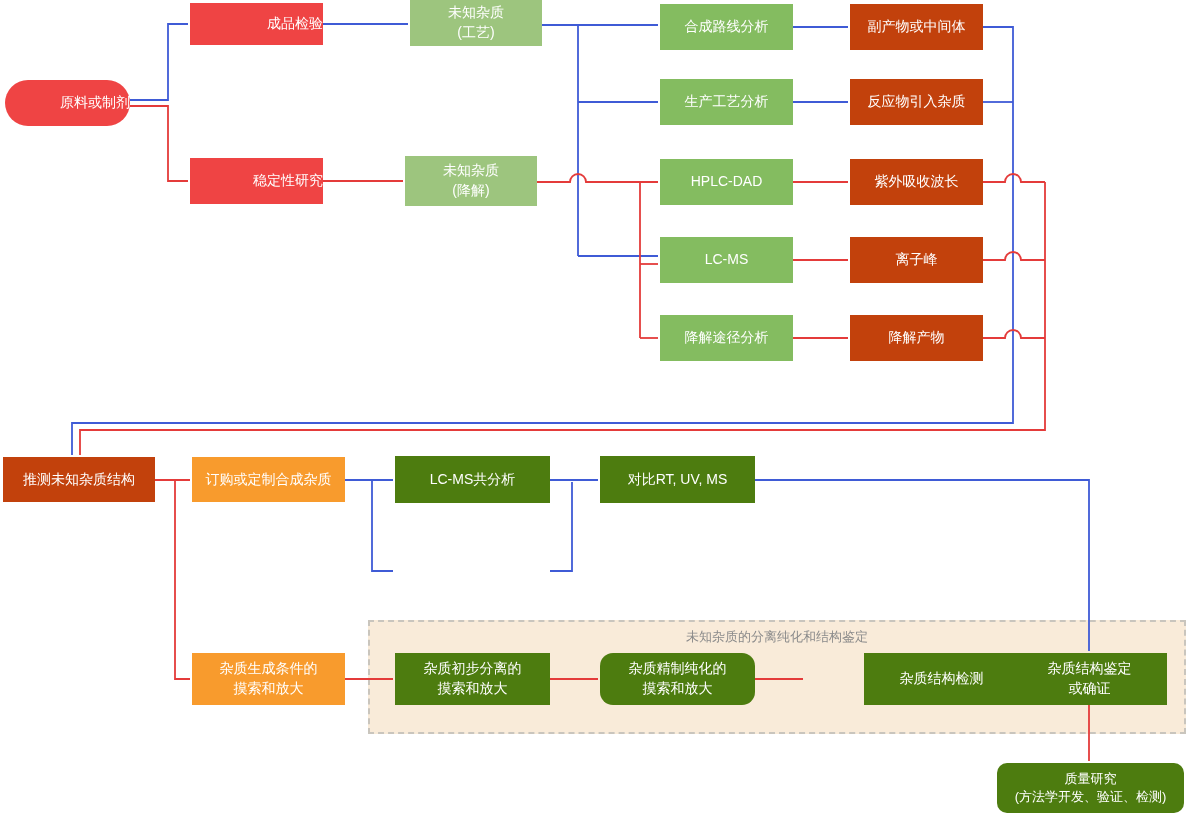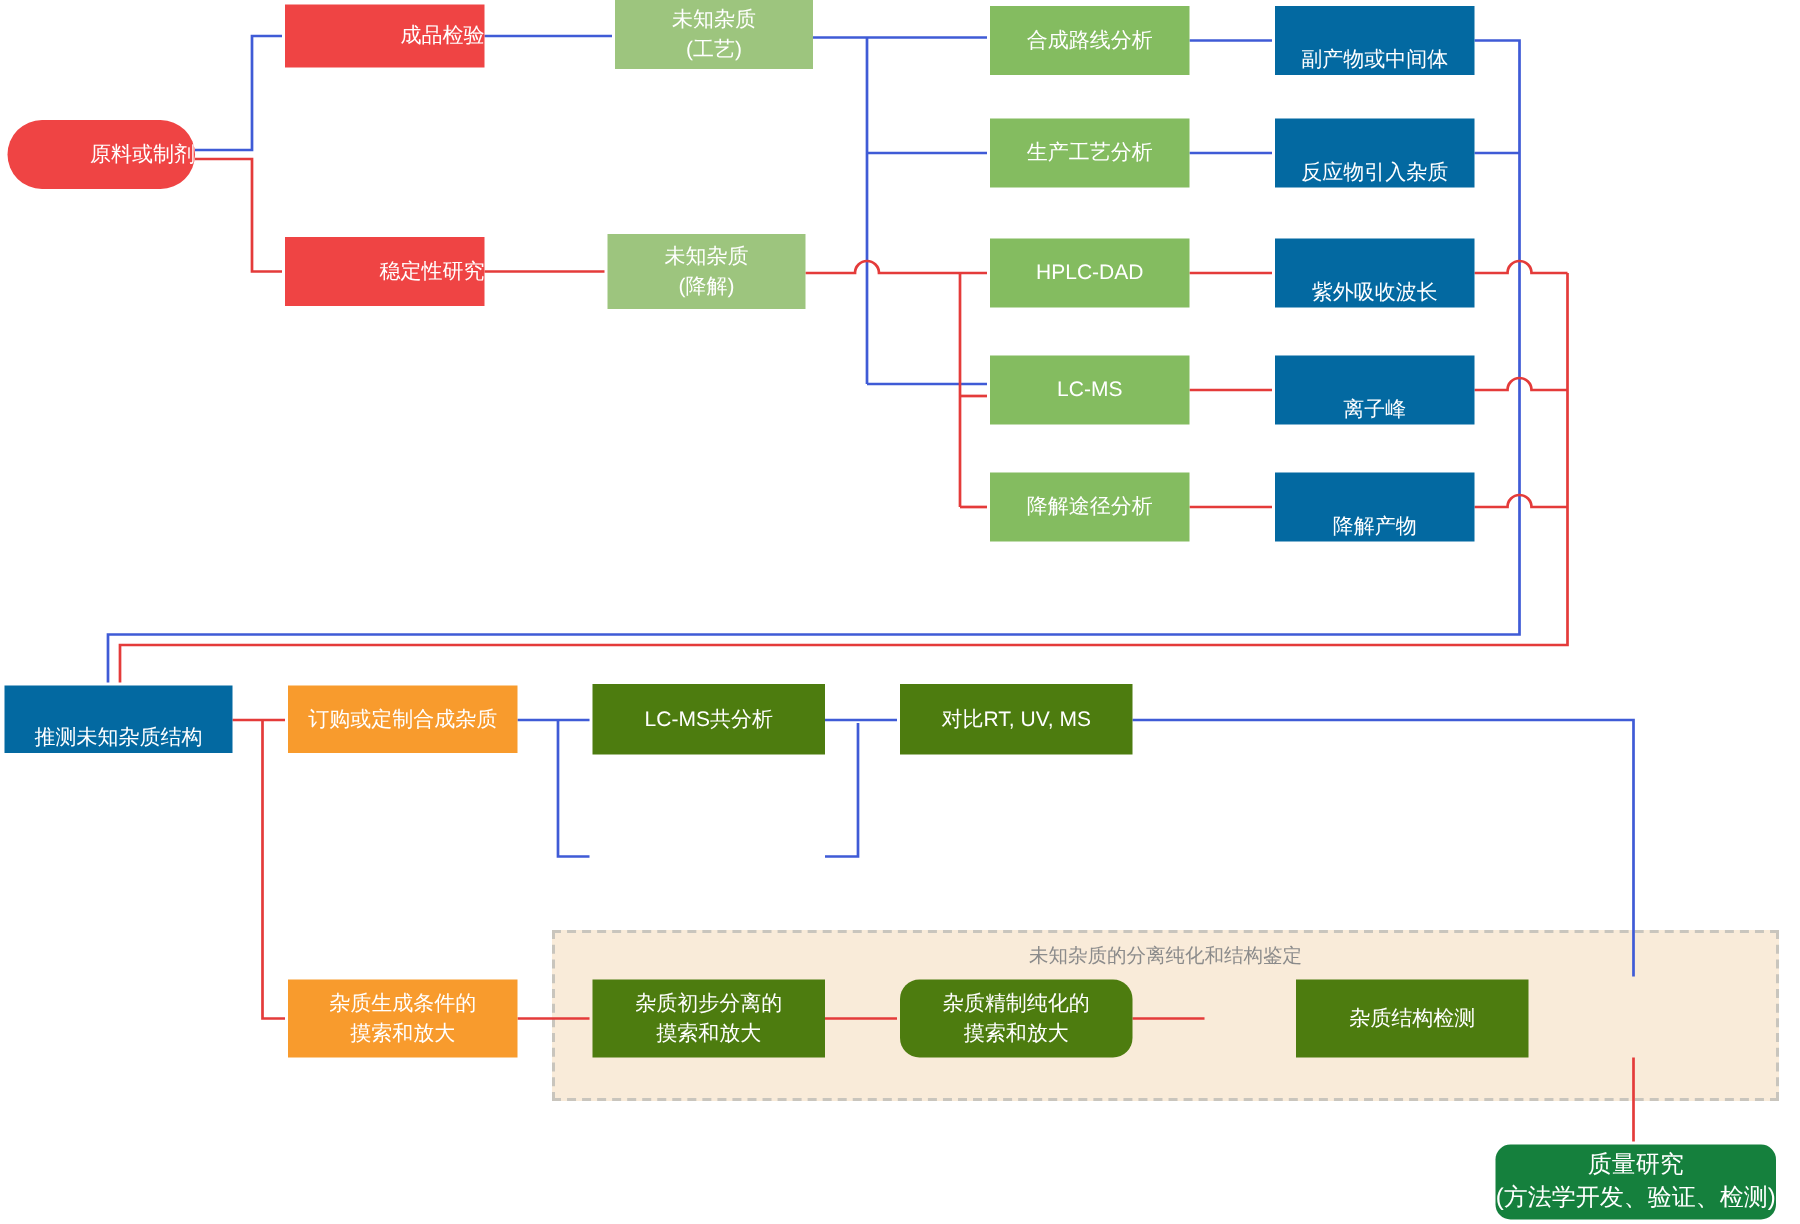--- a/index.html
+++ b/index.html
@@ -20,24 +20,24 @@
     text-align: center;
     color: #ffffff;
     font-size: 14px;
     line-height: 1.4;
     z-index: 2;
   }
   .node span { white-space: pre-line; }
   .teal    { background: #ef4444; justify-content: flex-end; }
   .lgreen  { background: #9DC57E; }
   .green   { background: #84BC60; }
-  .yellow  { background: #0369a1; align-items: flex-end; }
+  .yellow  { background: #c2410c; }
   .orange  { background: #F89B2D; }
   .dorange { background: #4d7c0f; }
-  .redbox  { background: #15803d; border-radius: 10px; font-size: 16px; }
+  .redbox  { background: #4d7c0f; border-radius: 10px; font-size: 13px; }
   .pill    { border-radius: 23px; }
   svg.arrows { position: absolute; left: 0; top: 0; z-index: 1; }
   svg.arrows path { fill: none; stroke-width: 1.8; }
   .bl { stroke: #3F5BD6; }
   .rd { stroke: #E43B3A; }
   .panel {
     position: absolute;
     left: 368px; top: 620px; width: 818px; height: 114px;
     background: #F9EBD9;
     border: 2px dashed #C9C5BD;
@@ -203,19 +203,23 @@
 
   <div class="node dorange" style="left:600px; top:653px; width:155px; height:52px;border-radius:13px;">
     <span>杂质精制纯化的
 摸索和放大</span>
   </div>
 
   <div class="node dorange" style="left:824px; top:653px; width:155px; height:52px;margin-left:40px;">
     <span>杂质结构检测</span>
   </div>
 
+  <div class="node dorange" style="left:1012px; top:653px; width:155px; height:52px;">
+    <span>杂质结构鉴定
+或确证</span>
+  </div>
 
   <div class="node redbox" style="left:997px; top:763px; width:187px; height:50px;">
     <span>质量研究
 (方法学开发、验证、检测)</span>
   </div>
 
 </div>
 
 </body></html>

